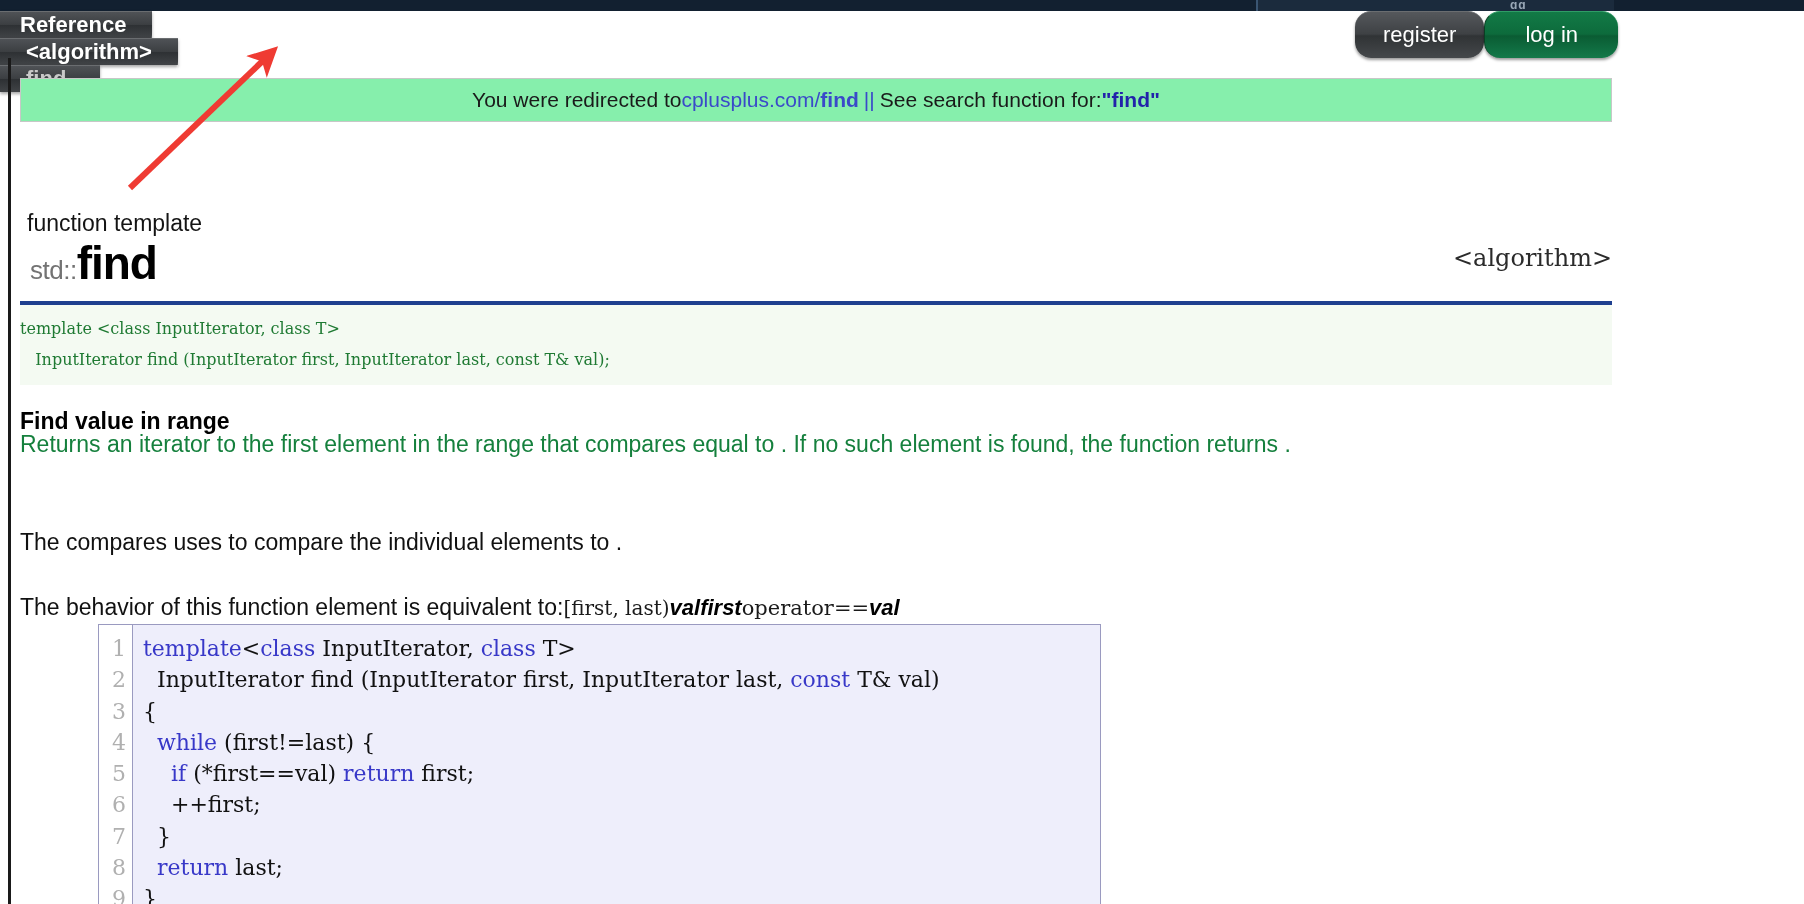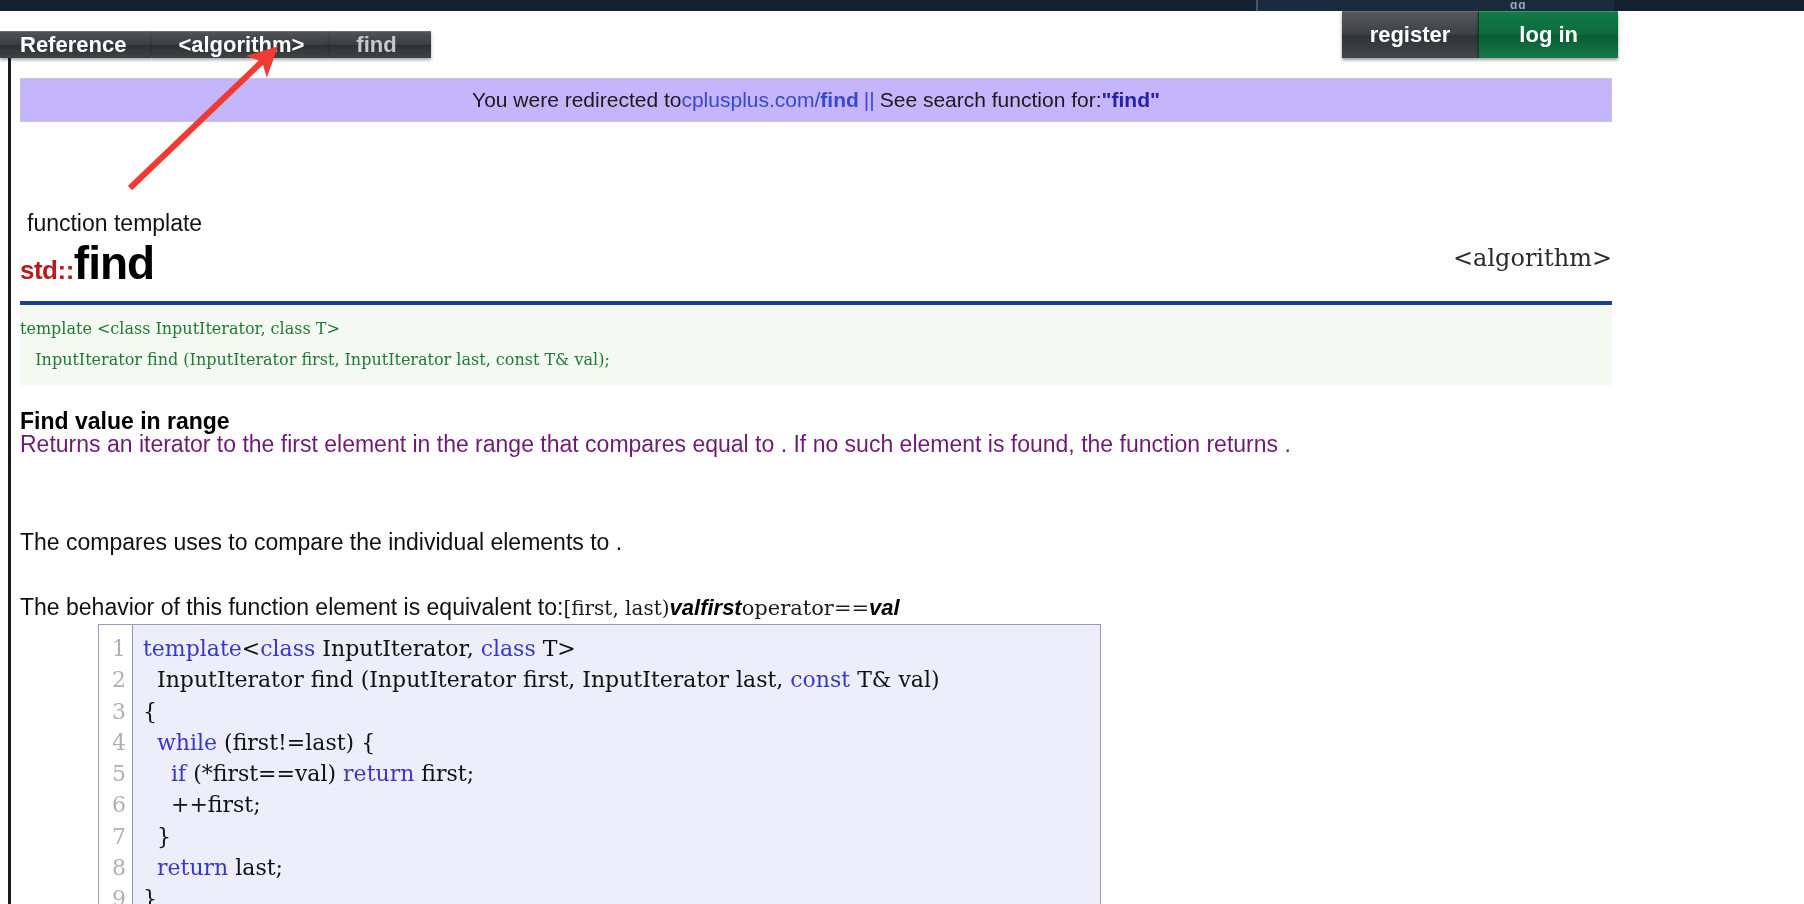--- a/index.html
+++ b/index.html
@@ -44,21 +44,22 @@
     overflow: hidden;
     height: 9px;
   }
 
   
   .crumbs {
     position: absolute;
     left: 0px; top: 11px;
     height: 47px;
     display: flex;
-    align-items: flex-end;
+    align-items: flex-start;
+    flex-direction: column;
   }
   .crumb {
     position: relative;
     display: flex;
     align-items: center;
     background: linear-gradient(to bottom, #4f5256 0%, #3c3f42 48%, #2e3134 52%, #414447 100%);
     color: #ffffff;
     font-size: 22px;
     font-weight: bold;
     padding: 0 26px 0 26px;
@@ -87,24 +88,25 @@
     right: 186px; top: 11px;
     height: 47px;
     display: flex;
     align-items: stretch;
   }
   .authbtn {
     display: flex;
     align-items: center;
     justify-content: center;
     font-size: 22px;
-    font-weight: bold;
+    font-weight: normal;
     color: #ffffff;
     padding: 0 28px;
     box-shadow: 0 2px 3px rgba(0,0,0,0.4);
+    border-radius: 16px;
   }
   .authbtn.register {
     background: linear-gradient(to bottom, #55585c 0%, #3e4144 48%, #303335 52%, #45484b 100%);
     border-top: 1px solid #6a6d70;
   }
   .authbtn.login {
     background: linear-gradient(to bottom, #127a46 0%, #0d6b3c 48%, #0a5c33 52%, #14794a 100%);
     border-top: 1px solid #2f9c66;
     border-left: 1px solid #0a3f24;
     padding: 0 40px;
@@ -123,21 +125,21 @@
     left: 20px; top: 58px;
     width: 1592px;
     height: 846px;
   }
 
   
   .banner {
     position: absolute;
     left: 0px; top: 20px;
     width: 1592px; height: 44px;
-    background: #c4b5fd;
+    background: #86efac;
     border: 1px solid #c7c7c7;
     display: flex;
     align-items: center;
     justify-content: center;
     font-size: 21px;
     color: #1a1a1a;
   }
   .banner a { color: #3a49c9; text-decoration: none; }
   .banner .b { font-weight: bold; }
   .banner .sep { color: #3a49c9; margin: 0 5px; }
@@ -151,23 +153,24 @@
     color: #141414;
   }
   .titleline {
     position: absolute;
     left: 0px; top: 184px;
     display: flex;
     align-items: baseline;
   }
   .title-ns {
     font-size: 26px;
-    font-weight: bold;
-    color: #b91c1c;
+    font-weight: normal;
+    color: #737373;
     letter-spacing: -0.5px;
+    margin-left: 10px;
   }
   .title-main {
     font-size: 46px;
     font-weight: bold;
     color: #000000;
     line-height: 0.95;
     letter-spacing: -1px;
   }
   .header-right {
     position: absolute;
@@ -205,21 +208,21 @@
     font-size: 23px;
     font-weight: bold;
     color: #000000;
   }
   .para1 {
     position: absolute;
     left: 0px; top: 370px;
     width: 1592px;
     font-size: 23px;
     line-height: 32px;
-    color: #701a75;
+    color: #15803d;
   }
   .para2 {
     position: absolute;
     left: 0px; top: 468px;
     width: 1592px;
     font-size: 23px;
     line-height: 32px;
     color: #111111;
   }
   .para3 {

